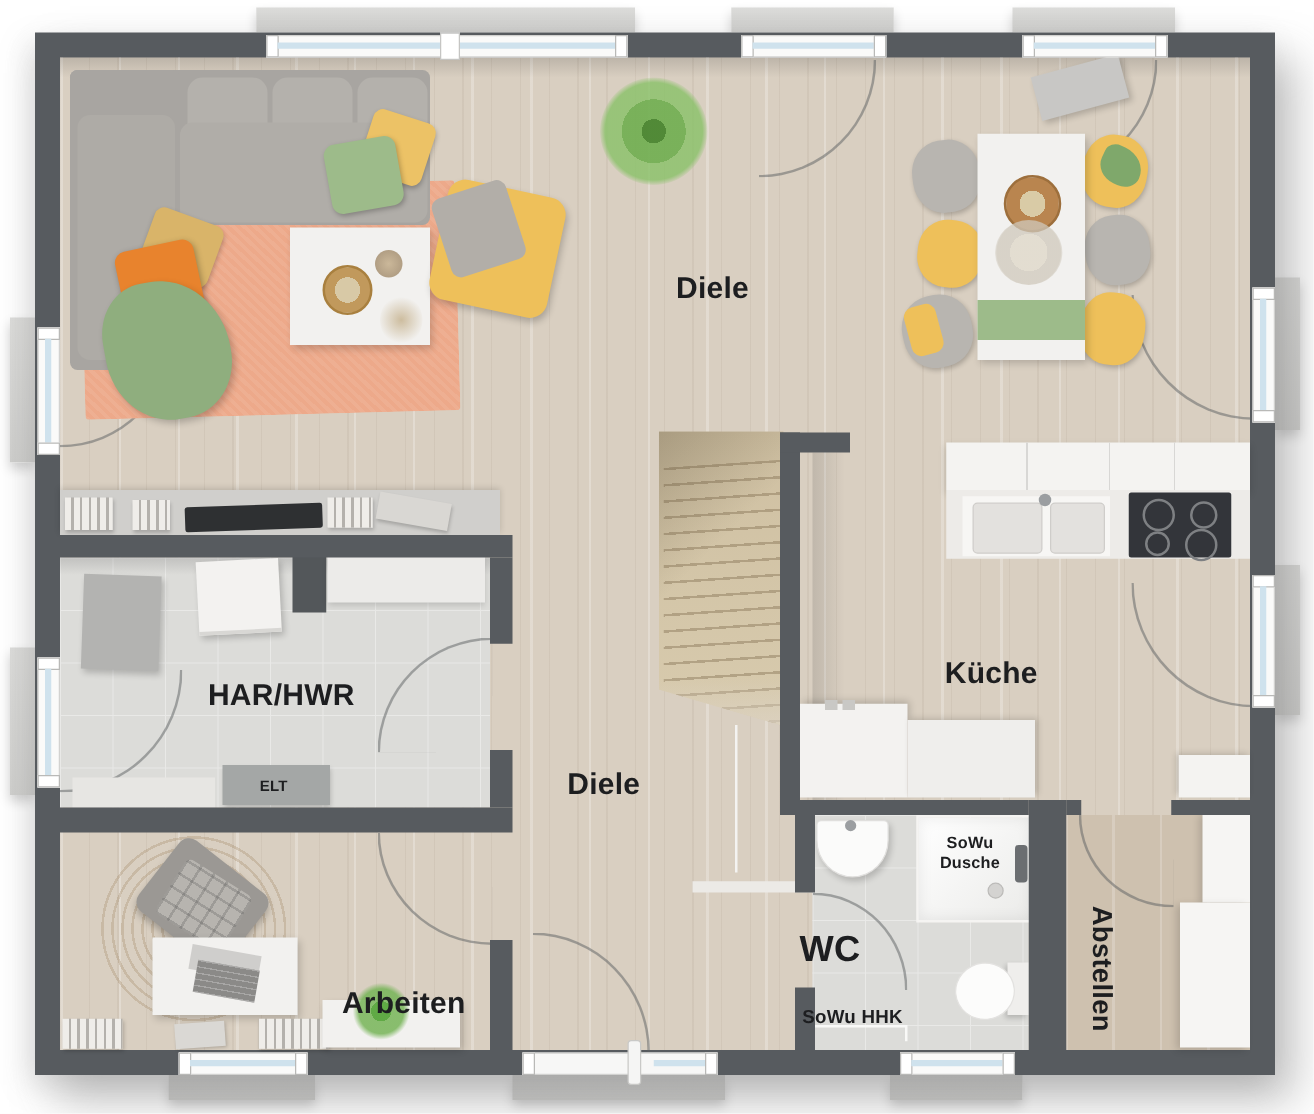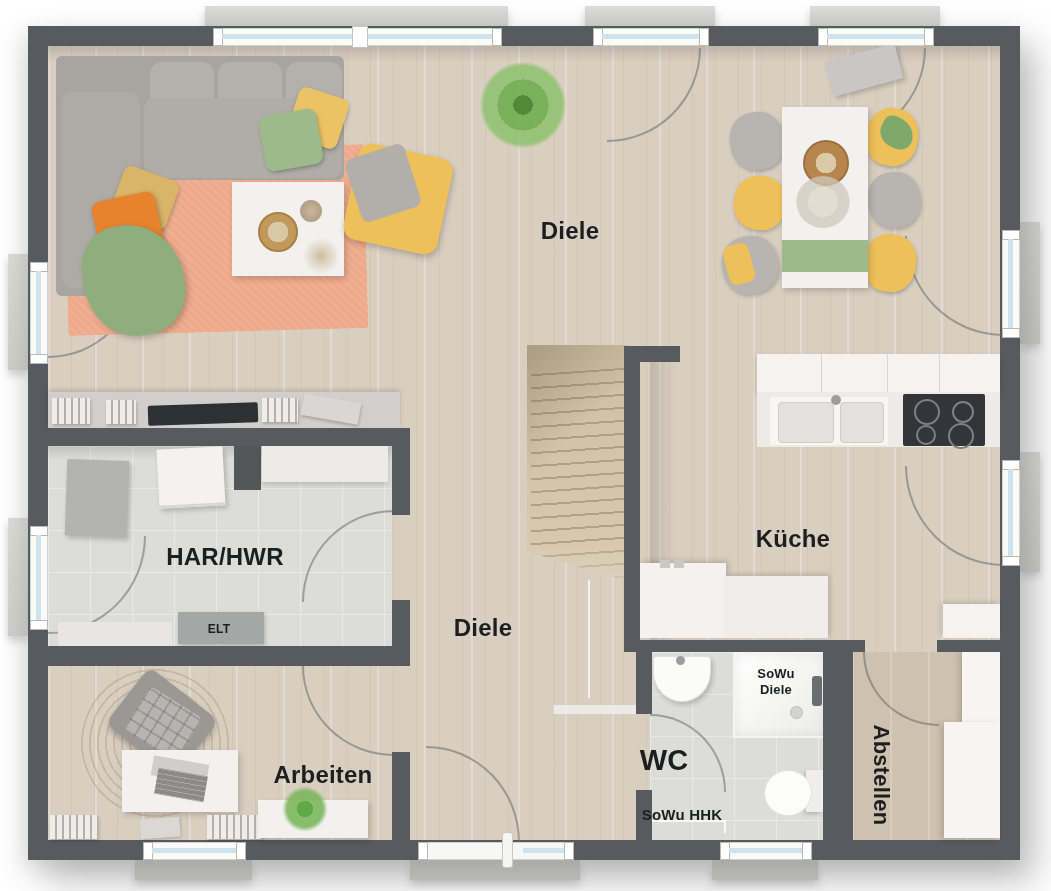--- a/index.html
+++ b/index.html
@@ -256,19 +256,19 @@
 
   <div class="win h" style="left:418px;top:842px;width:154px;background:#f7f7f6">
     <div class="glass" style="left:104px;right:6px"></div>
   </div>
   <div class="f" style="left:502px;top:832px;width:9px;height:34px;background:#f5f5f4;border:1px solid #c9c9c7;border-radius:3px;z-index:5"></div>
 
   <div class="room-label lbl-lg" style="left:570px;top:231px">Diele</div>
   <div class="room-label lbl-lg" style="left:793px;top:539px">Küche</div>
   <div class="room-label lbl-lg" style="left:483px;top:628px">Diele</div>
   <div class="room-label lbl-lg" style="left:225px;top:557px">HAR/HWR</div>
-  <div class="room-label lbl-lg" style="left:323px;top:775px">Arbeiten</div>
+  <div class="room-label lbl-lg" style="left:323px;top:803px">Arbeiten</div>
   <div class="room-label lbl-wc" style="left:664px;top:760px">WC</div>
   <div class="room-label lbl-vert" style="left:881px;top:775px">Abstellen</div>
   <div class="room-label lbl-elt" style="left:219px;top:629px">ELT</div>
-  <div class="room-label lbl-sowu" style="left:776px;top:682px">SoWu Diele</div>
+  <div class="room-label lbl-sowu" style="left:776px;top:682px">SoWu Dusche</div>
   <div class="room-label lbl-hhk" style="left:682px;top:814px">SoWu HHK</div>
 </div>
 
 </body></html>

